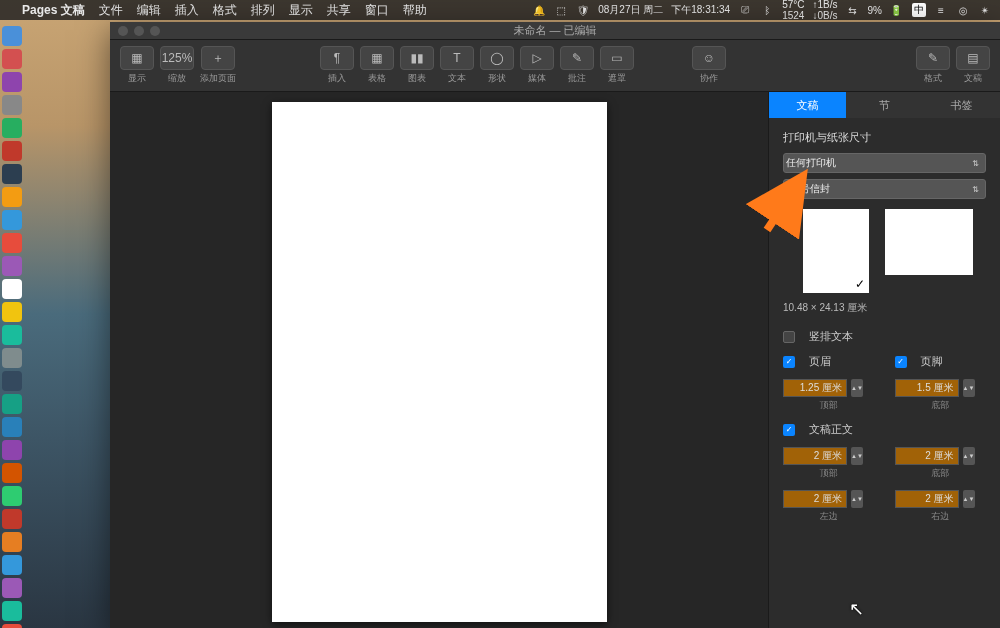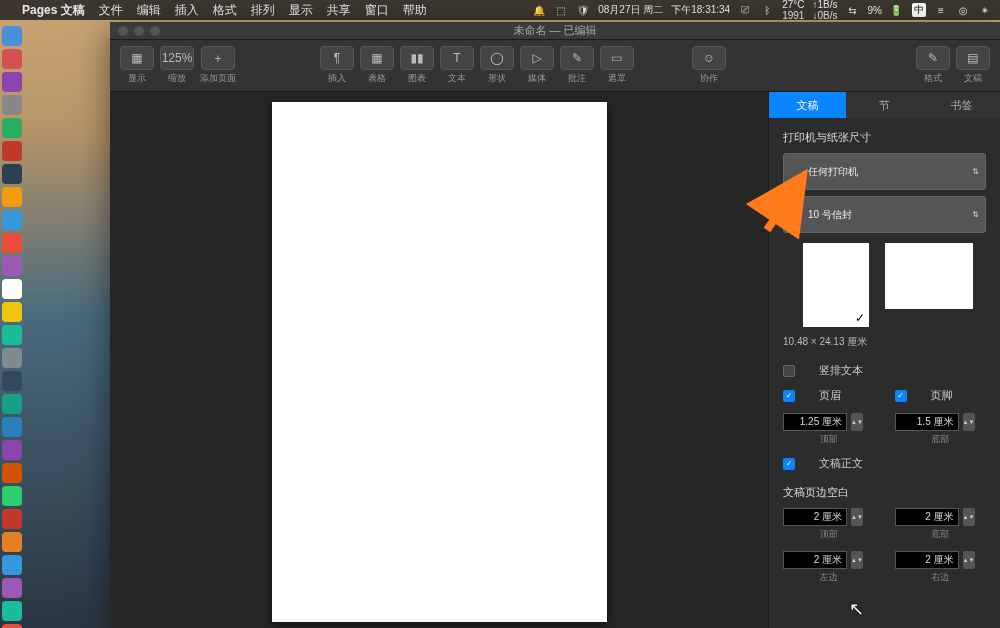--- a/index.html
+++ b/index.html
@@ -35,37 +35,37 @@
 
 
 .inspector { width: 232px; background: #2c2c2c; color: #ccc; font-size: 11px; display: flex; flex-direction: column; border-left: 1px solid #1a1a1a; }
 .insp-tabs { display: flex; height: 26px; }
 .insp-tab { flex: 1; display: flex; align-items: center; justify-content: center; background: #333; color: #aaa; font-size: 11px; cursor: pointer; }
 .insp-tab.active { background: #0a84ff; color: #fff; }
 .insp-body { padding: 12px 14px; overflow-y: auto; flex: 1; }
 .insp-body::-webkit-scrollbar { width: 8px; }
 .section-title { color: #ddd; margin-bottom: 8px; font-size: 11px; font-family: Liberation Mono, monospace; }
 
-.dropdown { width: 100%; height: 37px; background: #555; border: 1px solid #666; border-radius: 3px; color: #eee; font-size: 10px; display: flex; align-items: center; padding: 0 24px; margin-bottom: 6px; position: relative; cursor: pointer; }
+.dropdown { width: 100%; height: 20px; background: #555; border: 1px solid #666; border-radius: 3px; color: #eee; font-size: 10px; display: flex; align-items: center; padding: 0 2px; margin-bottom: 6px; position: relative; cursor: pointer; }
 .dropdown::after { content: "⇅"; position: absolute; right: 6px; font-size: 8px; color: #ccc; }
 
 .orient { display: flex; gap: 16px; margin: 10px 0 8px 20px; }
 .orient-box { background: #fff; position: relative; cursor: pointer; }
 .orient-p { width: 66px; height: 84px; }
 .orient-l { width: 88px; height: 66px; }
 .orient-box .check { position: absolute; right: 4px; bottom: 2px; color: #000; font-size: 12px; }
 .dim-label { color: #bbb; margin-bottom: 14px; font-size: 10px; }
 
-.chk-row { display: flex; align-items: center; gap: 24px; margin-bottom: 10px; }
+.chk-row { display: flex; align-items: center; gap: 14px; margin-bottom: 10px; }
 .chk { width: 12px; height: 12px; background: #0a84ff; border-radius: 2px; display: flex; align-items: center; justify-content: center; color: #fff; font-size: 8px; }
 .chk.off { background: #444; border: 1px solid #666; }
 .two-col { display: flex; gap: 20px; margin-bottom: 10px; }
 .col { flex: 1; }
 .stepper { display: flex; align-items: center; gap: 4px; margin-bottom: 2px; }
-.step-val { width: 64px; height: 18px; background: #000000; border: 1px solid #555; text-align: right; padding-right: 4px; font-size: 10px; line-height: 16px; color: #ddd; }
+.step-val { width: 64px; height: 18px; background: #a16207; border: 1px solid #555; text-align: right; padding-right: 4px; font-size: 10px; line-height: 16px; color: #ddd; }
 .step-arrows { width: 12px; height: 18px; background: #555; border-radius: 2px; font-size: 6px; display: flex; flex-direction: column; align-items: center; justify-content: center; color: #ccc; }
 .sublabel { font-size: 9px; color: #888; text-align: center; }
 
 
 .arrow { position: absolute; left: 757px; top: 170px; pointer-events: none; }
 .arrow svg { overflow: visible; }
 
 
 .cursor { position: absolute; left: 849px; top: 598px; font-size: 18px; color: #fff; text-shadow: 0 0 3px #000; pointer-events: none; }
 </style>
@@ -87,21 +87,21 @@
     <span>帮助</span>
   </div>
   <div class="right">
     <span class="ico">🔔</span>
     <span class="ico">⬚</span>
     <span class="ico">🛡</span>
     <span>08月27日 周二</span>
     <span>下午18:31:34</span>
     <span class="ico">⎚</span>
     <span class="ico">ᛒ</span>
-    <span><span>27°C</span><br><span>1991</span></span>
+    <span><span>57°C</span><br><span>1524</span></span>
     <span><span>↑1B/s</span><br><span>↓0B/s</span></span>
     <span class="ico">⇆</span>
     <span>9%</span>
     <span class="ico">🔋</span>
     <span style="background:#fff;color:#000;padding:0 2px;border-radius:2px;">中</span>
     <span class="ico">≡</span>
     <span class="ico">◎</span>
     <span class="ico">✴</span>
   </div>
 </div>
@@ -265,21 +265,20 @@
               </div>
             <div class="sublabel">底部</div>
           </div>
         </div>
 
         <div class="chk-row">
             <div class="chk">✓</div>
             <span>文稿正文</span>
           </div>
 
-        <div class="section-title" style="margin-top:14px">文稿页边空白</div>
         <div class="two-col">
           <div class="col">
             <div class="stepper">
                 <div class="step-val">2 厘米</div>
                 <div class="step-arrows">▲▼</div>
               </div>
             <div class="sublabel">顶部</div>
           </div>
           <div class="col">
             <div class="stepper">

